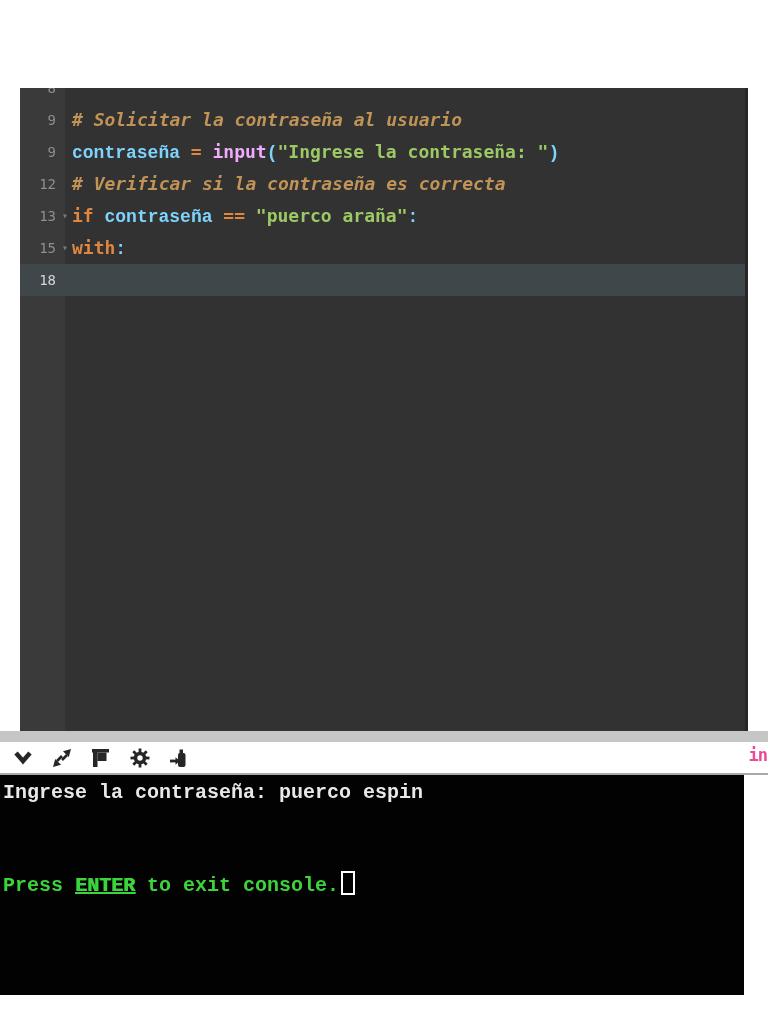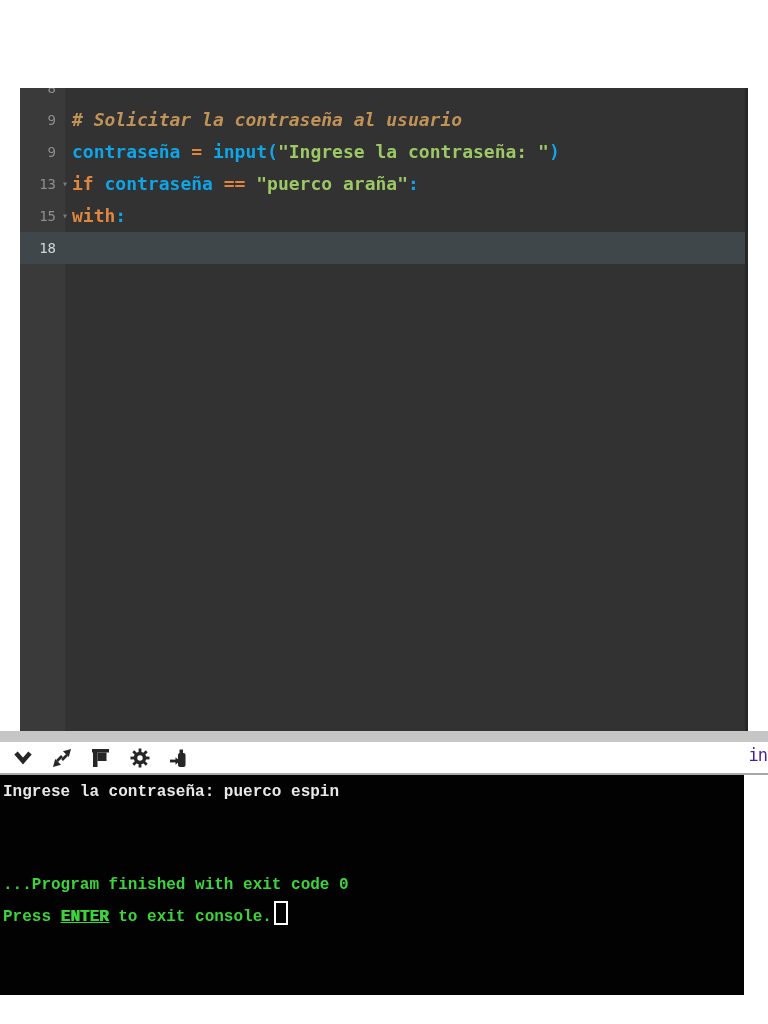--- a/index.html
+++ b/index.html
@@ -14,40 +14,40 @@
   .row{display:flex;height:32px;}
   .row.active{background:#40474a;}
   .gutter-cell{position:relative;width:45px;flex:0 0 45px;text-align:right;
                padding-right:9px;box-sizing:border-box;line-height:32px;
                font-family:"DejaVu Sans Mono",monospace;font-size:14px;color:#8e8e8e;}
   .row.active .gutter-cell{color:#d2d6d8;}
   .fold{position:absolute;right:-3px;top:0;font-size:10px;color:#767c7e;line-height:32px;}
   .code-cell{flex:1;line-height:32px;white-space:pre;
              font-family:"DejaVu Sans Mono",monospace;font-size:18px;font-weight:bold;
              padding-left:7px;}
-  .tok-plain{color:#0ea5e9;}
+  .tok-plain{color:#7dd3fc;font-family:Liberation Mono, monospace;}
   .tok-keyword{color:#e0873f;}
-  .tok-builtin{color:#0ea5e9;}
+  .tok-builtin{color:#f0abfc;}
   .tok-string{color:#9cc865;}
   .tok-comment{color:#c19357;font-style:italic;}
 
   
   .scroll-strip{position:absolute;left:0;top:731px;width:768px;height:11px;background:#c6c6c6;}
   .console-toolbar{position:absolute;left:0;top:742px;width:768px;height:31px;background:#ffffff;
                    display:flex;align-items:center;padding-left:11px;box-sizing:border-box;gap:15px;}
   .tool-icon{width:24px;height:24px;display:inline-block;cursor:pointer;}
   .tool-icon svg{display:block;}
   .partial-text{position:absolute;right:1px;top:3px;font-family:"DejaVu Sans Mono",monospace;
-                font-weight:normal;font-size:17px;color:#4c1d95;letter-spacing:-1px;}
+                font-weight:bold;font-size:17px;color:#ec4899;letter-spacing:-1px;}
   .divider{position:absolute;left:0;top:773px;width:768px;height:2px;background:#a8a8a8;}
 
   
   .console{position:absolute;left:0;top:775px;width:744px;height:220px;background:#020202;
            padding:2px 0 0 3px;box-sizing:border-box;cursor:text;
-           font-family:"Liberation Mono",monospace;font-size:16px;font-weight:bold;}
+           font-family:"Liberation Mono",monospace;font-size:20px;font-weight:bold;}
   .cline{height:31px;line-height:31px;white-space:pre;}
   .cline.white{color:#e8e8e8;}
   .cline.green{color:#3bd43b;}
   .seg-bold{text-shadow:0.7px 0 0 currentColor;text-decoration:underline;}
   .cursor{display:inline-block;width:10px;height:20px;border:2px solid #ffffff;
           vertical-align:-4px;margin-left:2px;background:transparent;}
 </style>
 </head>
 <body>
 
@@ -60,20 +60,24 @@
           <div class="gutter-cell">8</div>
           <div class="code-cell"></div>
         </div>
         <div class="row">
           <div class="gutter-cell">9</div>
           <div class="code-cell"><span class="tok-comment"># Solicitar la contraseña al usuario</span></div>
         </div>
         <div class="row">
           <div class="gutter-cell">9</div>
           <div class="code-cell"><span class="tok-plain">contraseña</span><span class="tok-plain"> </span><span class="tok-keyword">=</span><span class="tok-plain"> </span><span class="tok-builtin">input</span><span class="tok-plain">(</span><span class="tok-string">"Ingrese la contraseña: "</span><span class="tok-plain">)</span></div>
+        </div>
+        <div class="row">
+          <div class="gutter-cell">12</div>
+          <div class="code-cell"><span class="tok-comment"># Verificar si la contraseña es correcta</span></div>
         </div>
         <div class="row">
           <div class="gutter-cell">13<span class="fold">▾</span></div>
           <div class="code-cell"><span class="tok-keyword">if</span><span class="tok-plain"> contraseña </span><span class="tok-keyword">==</span><span class="tok-plain"> </span><span class="tok-string">"puerco araña"</span><span class="tok-plain">:</span></div>
         </div>
         <div class="row">
           <div class="gutter-cell">15<span class="fold">▾</span></div>
           <div class="code-cell"><span class="tok-keyword">with</span><span class="tok-plain">:</span></div>
         </div>
         <div class="row active">
@@ -128,17 +132,16 @@
     </span>
     <span class="partial-text">in</span>
   </div>
 
   <div class="divider"></div>
 
   <div class="console">
       <div class="cline white"><span>Ingrese la contraseña: puerco espin</span></div>
       <div class="cline white">&nbsp;</div>
       <div class="cline white">&nbsp;</div>
-      <div class="cline green"><span>...Program finished with exit code 0</span></div>
       <div class="cline green"><span>Press </span><span class="seg-bold">ENTER</span><span> to exit console.</span><span class="cursor"></span></div>
     </div>
 
 </div>
 
 </body></html>

